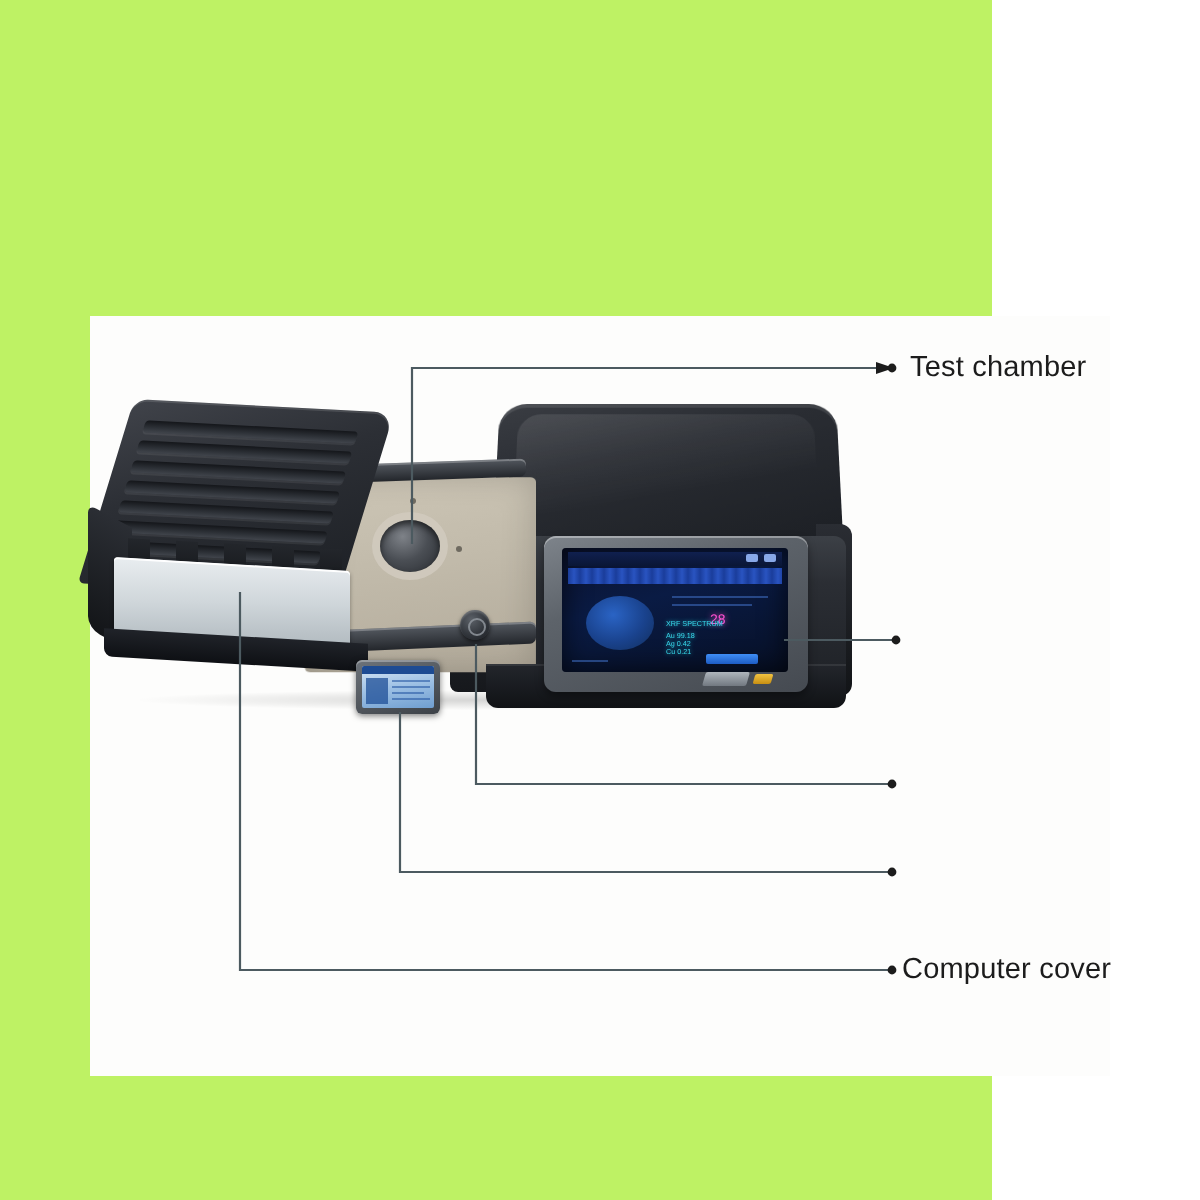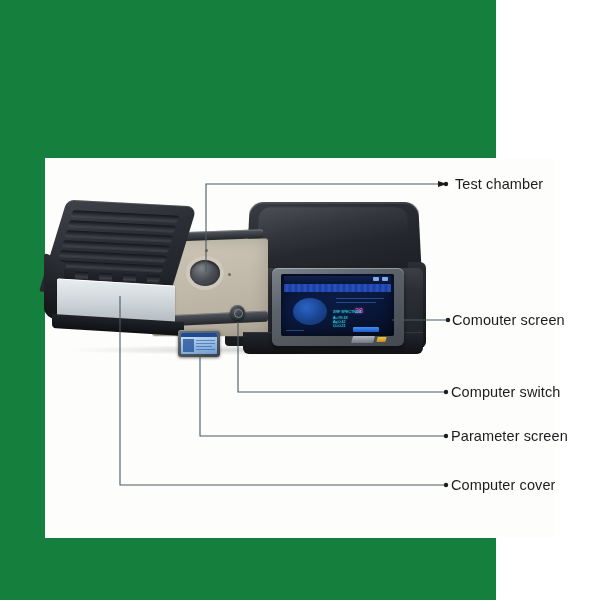--- a/index.html
+++ b/index.html
@@ -11,21 +11,21 @@
   body {
     width: 600px;
     height: 600px;
     font-family: "Liberation Sans", sans-serif;
     overflow: hidden;
   }
   #stage {
     position: relative;
     width: 496px;
     height: 600px;
-    background: #15803d;
+    background: #bef264;
   }
   
   .inner-panel {
     position: absolute;
     left: 45px;
     top: 158px;
     width: 510px;
     height: 380px;
     background: #fdfdfc;
   }
@@ -518,18 +518,15 @@
       <circle cx="448" cy="320" r="2.2"></circle>
       <circle cx="446" cy="392" r="2.2"></circle>
       <circle cx="446" cy="436" r="2.2"></circle>
       <circle cx="446" cy="485" r="2.2"></circle>
     </g>
 
     <polygon points="438,181 447,184 438,187" fill="#1c1c1c"></polygon>
   </svg>
 
   <div class="label" style="left:455px; top:176px;">Test chamber</div>
-  <div class="label" style="left:452px; top:312px;">Comouter screen</div>
-  <div class="label" style="left:451px; top:384px;">Computer switch</div>
-  <div class="label" style="left:451px; top:428px;">Parameter screen</div>
   <div class="label" style="left:451px; top:477px;">Computer cover</div>
 
 </div>
 
 </body></html>

